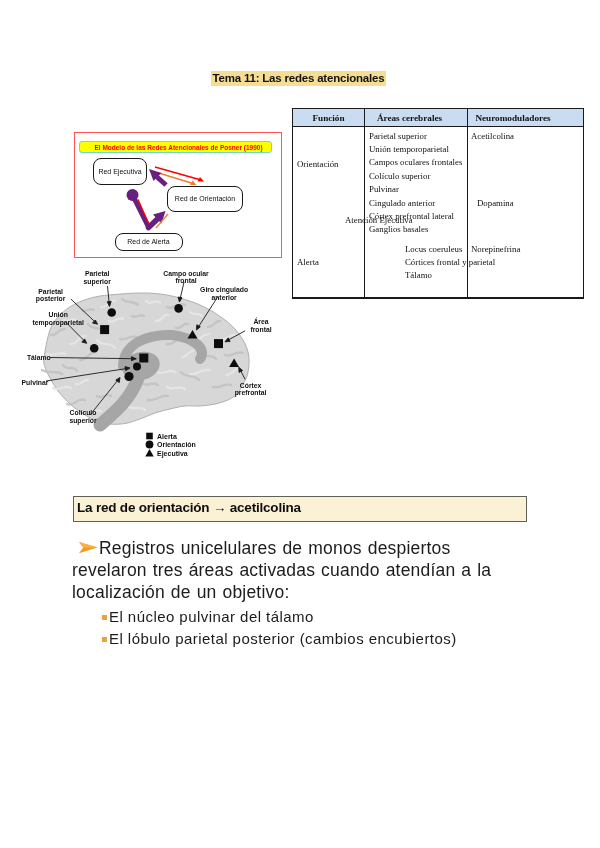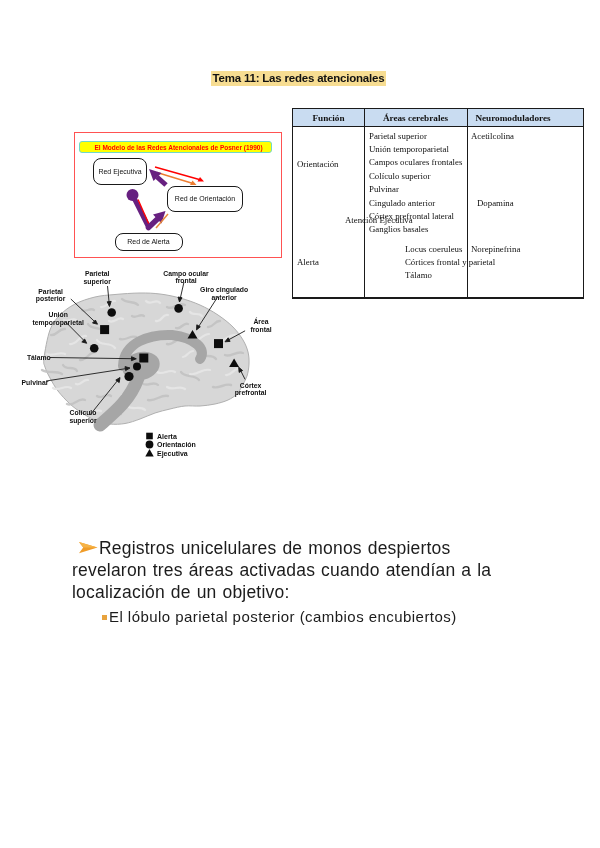--- a/index.html
+++ b/index.html
@@ -51,21 +51,21 @@
 
       <line x1="73.5" y1="94.5" x2="83" y2="85.5" stroke="#672080" stroke-width="5.5" stroke-linecap="round"></line>
       <polygon points="90.5,78 86.5,90.5 78,81.5" fill="#672080"></polygon>
       <line x1="81" y1="95" x2="93" y2="81" stroke="#e8893e" stroke-width="1.5"></line>
     </svg>
   </div>
 
   <div class="abs tbl">
     <div class="thead"></div>
     <div class="th" style="left:0;width:71px;">Función</div>
-    <div class="th" style="left:71px;width:103px;">Áreas cerebrales</div>
+    <div class="th" style="left:65px;width:103px;">Áreas cerebrales</div>
     <div class="th" style="left:180px;width:80px;">Neuromoduladores</div>
     <div class="vline" style="left:71px;top:0;height:188px;"></div>
     <div class="vline" style="left:173.5px;top:0;height:188px;"></div>
     <div class="tc" style="left:4px;top:49px;">Orientación</div>
     <div class="tc" style="left:76px;top:21px;">Parietal superior<br>Unión temporoparietal<br>Campos oculares frontales<br>Colículo superior<br>Pulvinar</div>
     <div class="tc" style="left:178px;top:21px;">Acetilcolina</div>
     <div class="tc" style="left:4px;top:105px;margin-left:48px;">Atención Ejecutiva</div>
     <div class="tc" style="left:76px;top:88px;">Cingulado anterior<br>Córtex prefrontal lateral<br>Ganglios basales</div>
     <div class="tc" style="left:184px;top:88px;">Dopamina</div>
     <div class="tc" style="left:4px;top:147px;">Alerta</div>
@@ -193,21 +193,23 @@
       <circle cx="131.5" cy="182.5" r="3.9"></circle>
       <polygon points="131.5,187 127.3,194.6 135.7,194.6"></polygon>
     </g>
     <g font-family="Liberation Sans,sans-serif" font-size="7px" font-weight="bold" fill="#101010">
       <text x="139" y="176.5">Alerta</text>
       <text x="139" y="185">Orientación</text>
       <text x="139" y="193.5">Ejecutiva</text>
     </g>
   </svg>
 
+  <div class="abs cream">La red de orientación → acetilcolina</div>
 
   <div class="abs para"><svg class="arrowb" width="19" height="12" viewBox="0 0 19 12">
         <path d="M0,0 L18.5,5.6 L0,11.2 L4.2,5.6 Z" fill="#f09c28"></path>
         <path d="M0,0 L18.5,5.6 L4.2,5.6 Z" fill="#f6b347"></path>
       </svg>Registros unicelulares de monos despiertos revelaron tres áreas activadas cuando atendían a la localización de un objetivo:</div>
   <div class="abs sub">
+    <div><span class="sq"></span>El núcleo pulvinar del tálamo</div>
     <div><span class="sq"></span>El lóbulo parietal posterior (cambios encubiertos)</div>
   </div>
 </div>
 
 </body></html>

